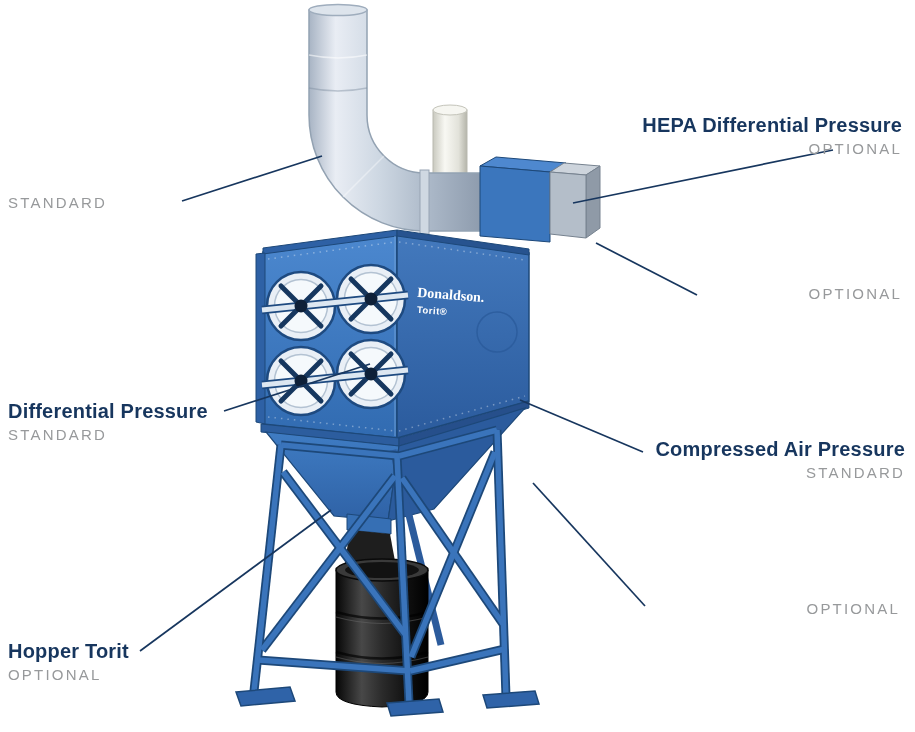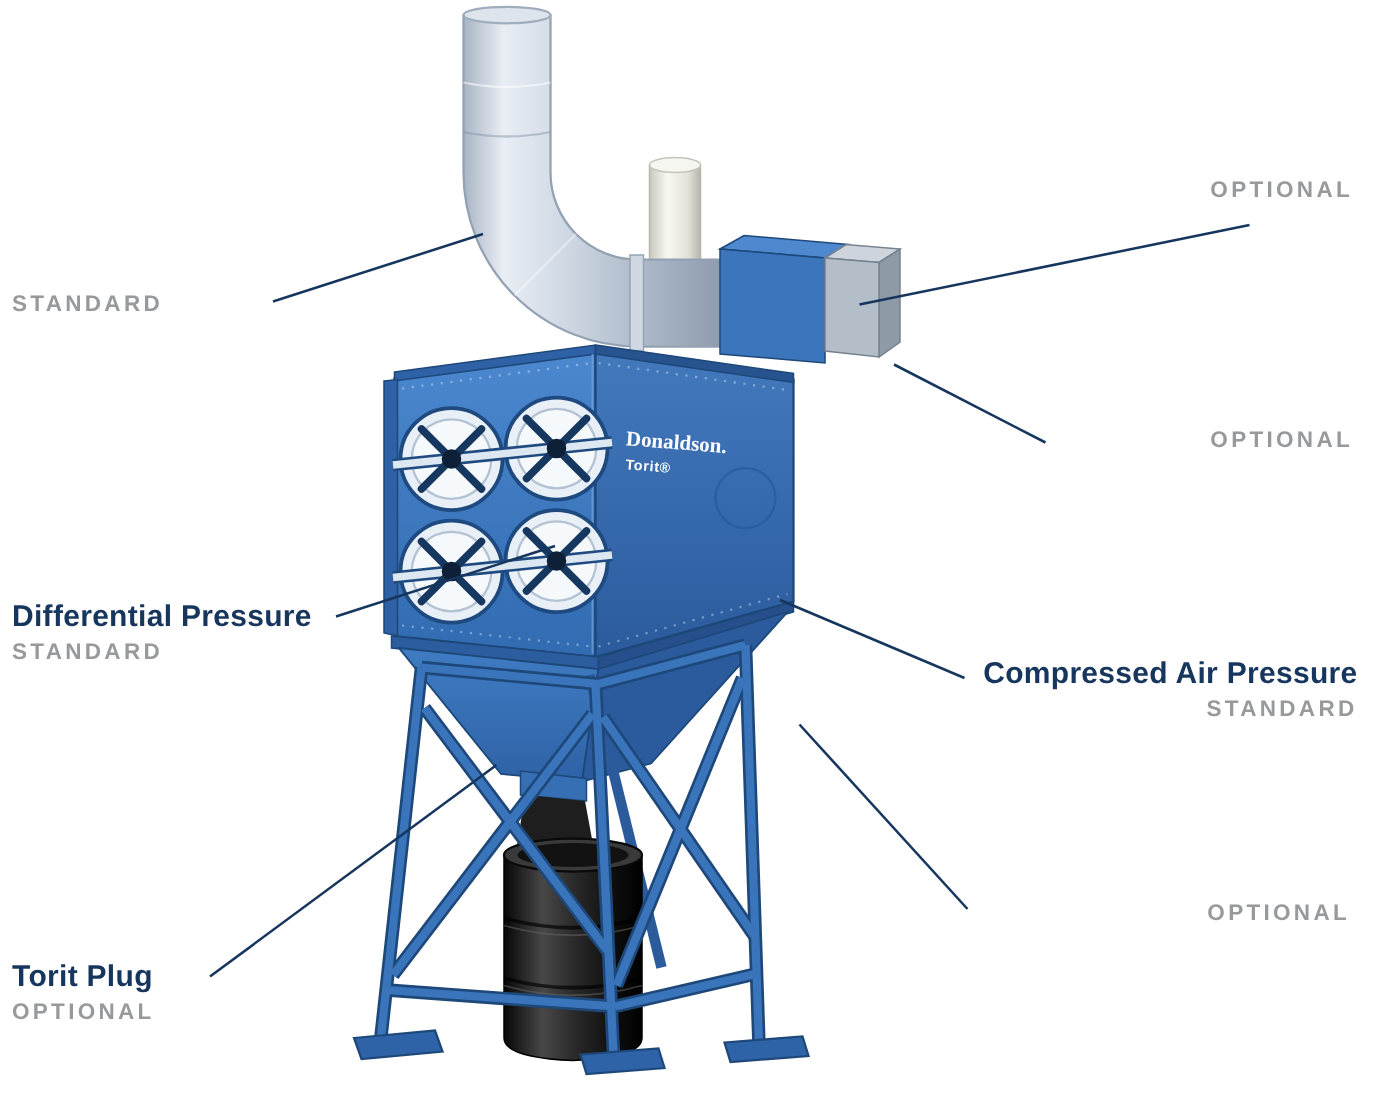--- a/index.html
+++ b/index.html
@@ -17,21 +17,21 @@
   .callout .label {
     font-size: 20px;
     font-weight: 700;
     color: #17365e;
     letter-spacing: 0.2px;
     line-height: 1.1;
     white-space: nowrap;
   }
   .callout .tag {
     font-size: 15px;
-    font-weight: 700;
+    font-weight: 400;
     color: #97999b;
     letter-spacing: 2.2px;
     margin-top: 4px;
     white-space: nowrap;
   }
   .callout.right { text-align: right; }
   #co-relative     { left: 8px;  top: 190px; }
   #co-hepa         { right: 13px; top: 114px; }
   #co-particulate  { right: 13px; top: 281px; }
   #co-differential { left: 8px;  top: 400px; }
@@ -212,20 +212,21 @@
       <line x1="645" y1="606" x2="533" y2="483"></line>
       <line x1="140" y1="651" x2="331" y2="510"></line>
     </g>
   </svg>
 
   <div class="callout" id="co-relative">
     <div class="tag">STANDARD</div>
   </div>
 
   <div class="callout right" id="co-hepa">
+    <div class="label">HEPA Differential Pressure</div>
     <div class="tag">OPTIONAL</div>
   </div>
 
   <div class="callout right" id="co-particulate">
     <div class="tag">OPTIONAL</div>
   </div>
 
   <div class="callout" id="co-differential">
     <div class="label">Differential Pressure</div>
     <div class="tag">STANDARD</div>
@@ -234,17 +235,17 @@
   <div class="callout right" id="co-compressed">
     <div class="label">Compressed Air Pressure</div>
     <div class="tag">STANDARD</div>
   </div>
 
   <div class="callout right" id="co-temperature">
     <div class="tag">OPTIONAL</div>
   </div>
 
   <div class="callout" id="co-hopper">
-    <div class="label">Torit Plug</div>
+    <div class="label">Hopper Torit</div>
     <div class="tag">OPTIONAL</div>
   </div>
 
 </div>
 
 </body></html>

